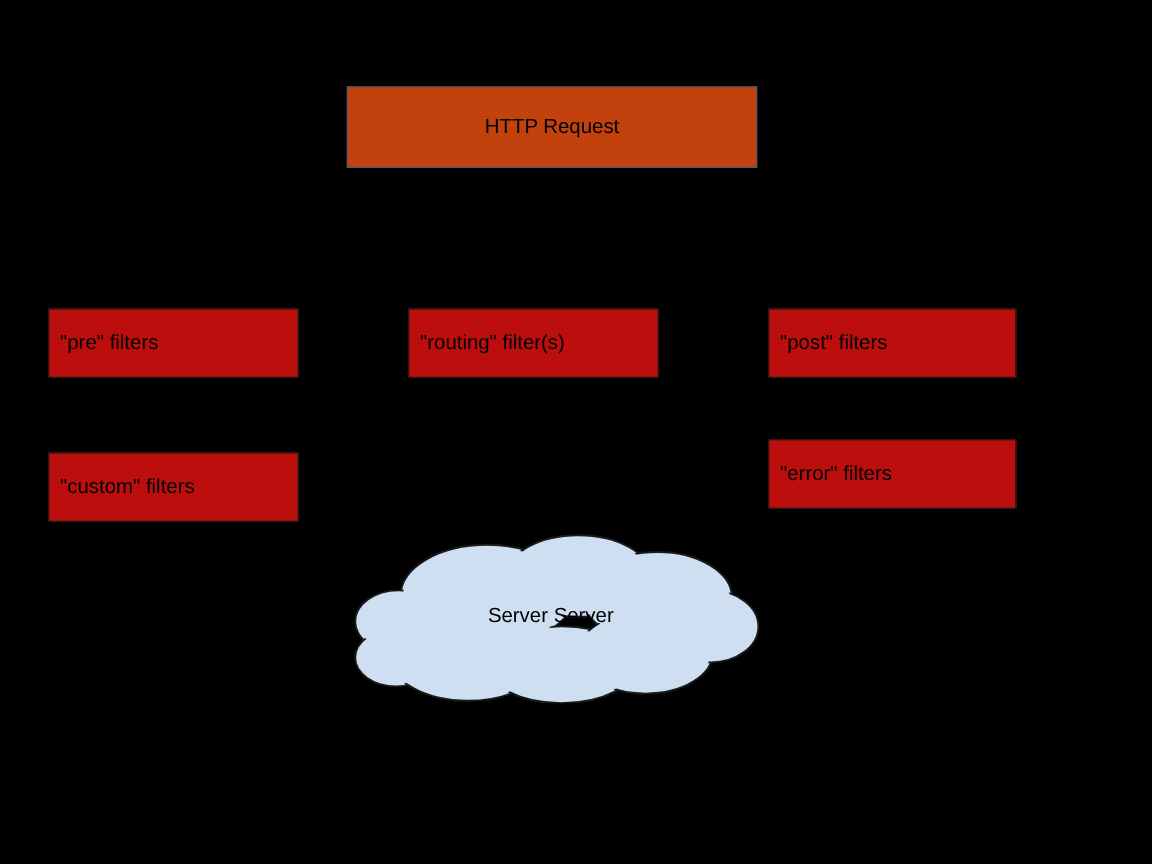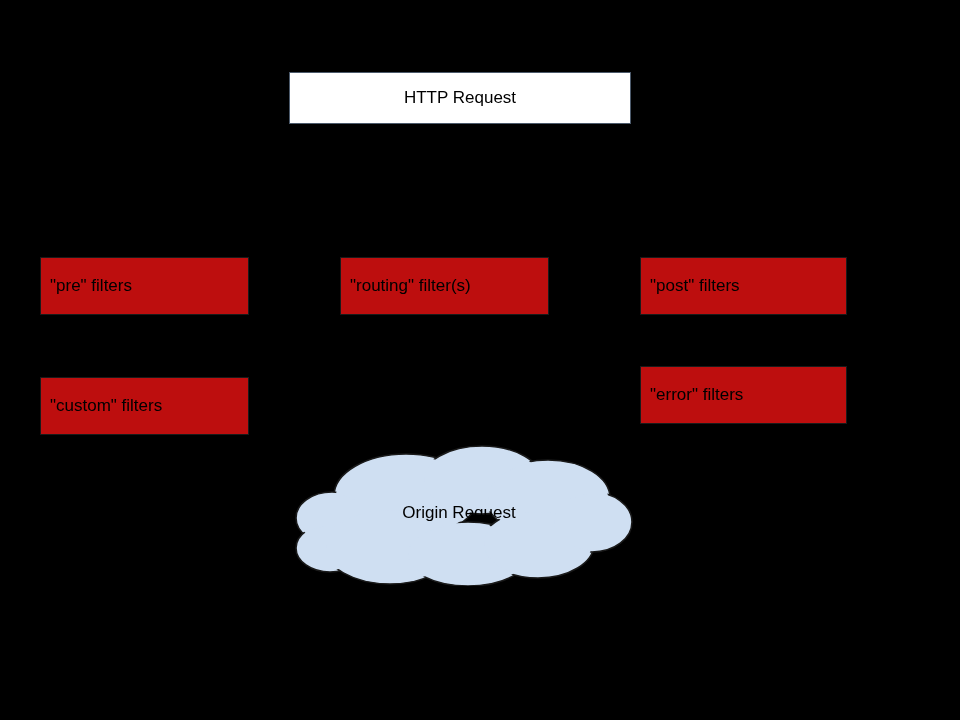--- a/index.html
+++ b/index.html
@@ -27,22 +27,22 @@
     font-size: 17px;
     color: #000000;
     line-height: 1.2;
     white-space: nowrap;
   }
   
   .box-request {
     left: 289px;
     top: 72px;
     width: 342px;
-    height: 52px;
-    background: #ffffff;
+    height: 68px;
+    background: #c2410c;
     border: 1px solid #4c5a6b;
     justify-content: center;
   }
   .box-request .node-label {
     text-align: center;
   }
   
   .box-filter {
     background: #bd0e0e;
     border: 1px solid #1a1a1a;
@@ -154,17 +154,17 @@
         <ellipse cx="262" cy="62" rx="60" ry="36"></ellipse>
         <ellipse cx="46" cy="82" rx="34" ry="24"></ellipse>
         <ellipse cx="44" cy="112" rx="32" ry="22"></ellipse>
         <ellipse cx="104" cy="110" rx="64" ry="36"></ellipse>
         <ellipse cx="182" cy="118" rx="60" ry="30"></ellipse>
         <ellipse cx="252" cy="108" rx="54" ry="32"></ellipse>
         <ellipse cx="306" cy="86" rx="38" ry="28"></ellipse>
       </g>
     </svg>
     <div class="cloud-text">
-      <span class="node-label">Origin Request</span>
+      <span class="node-label">Server Server</span>
     </div>
   </div>
 
 </div>
 
 </body></html>

